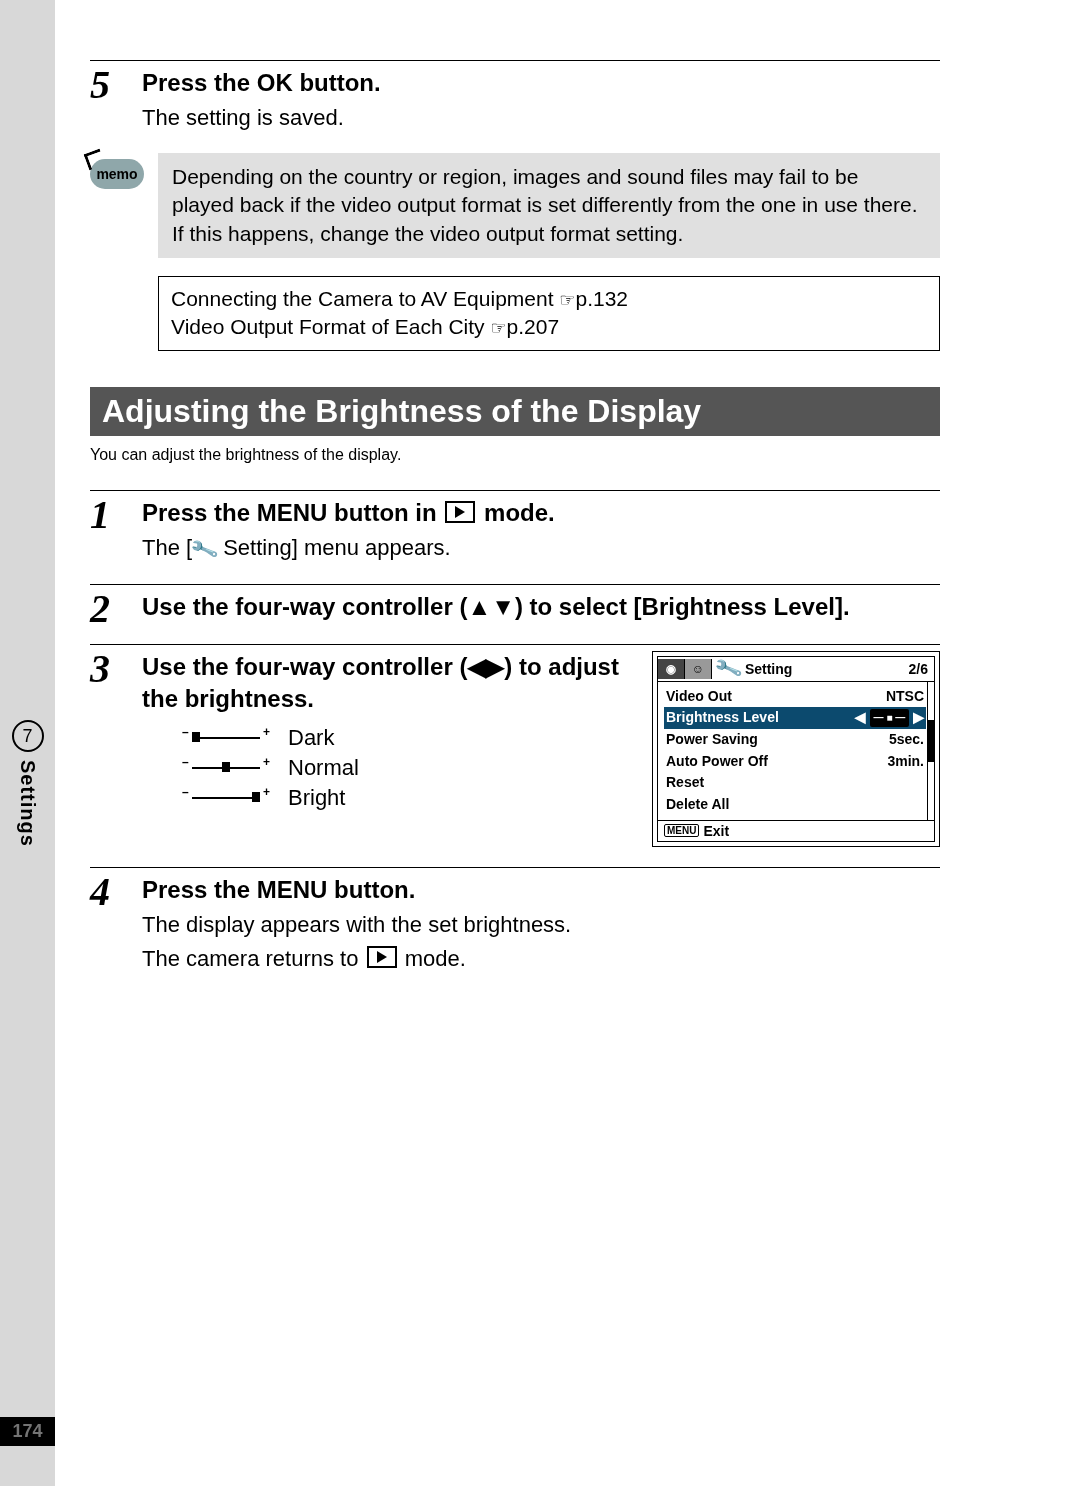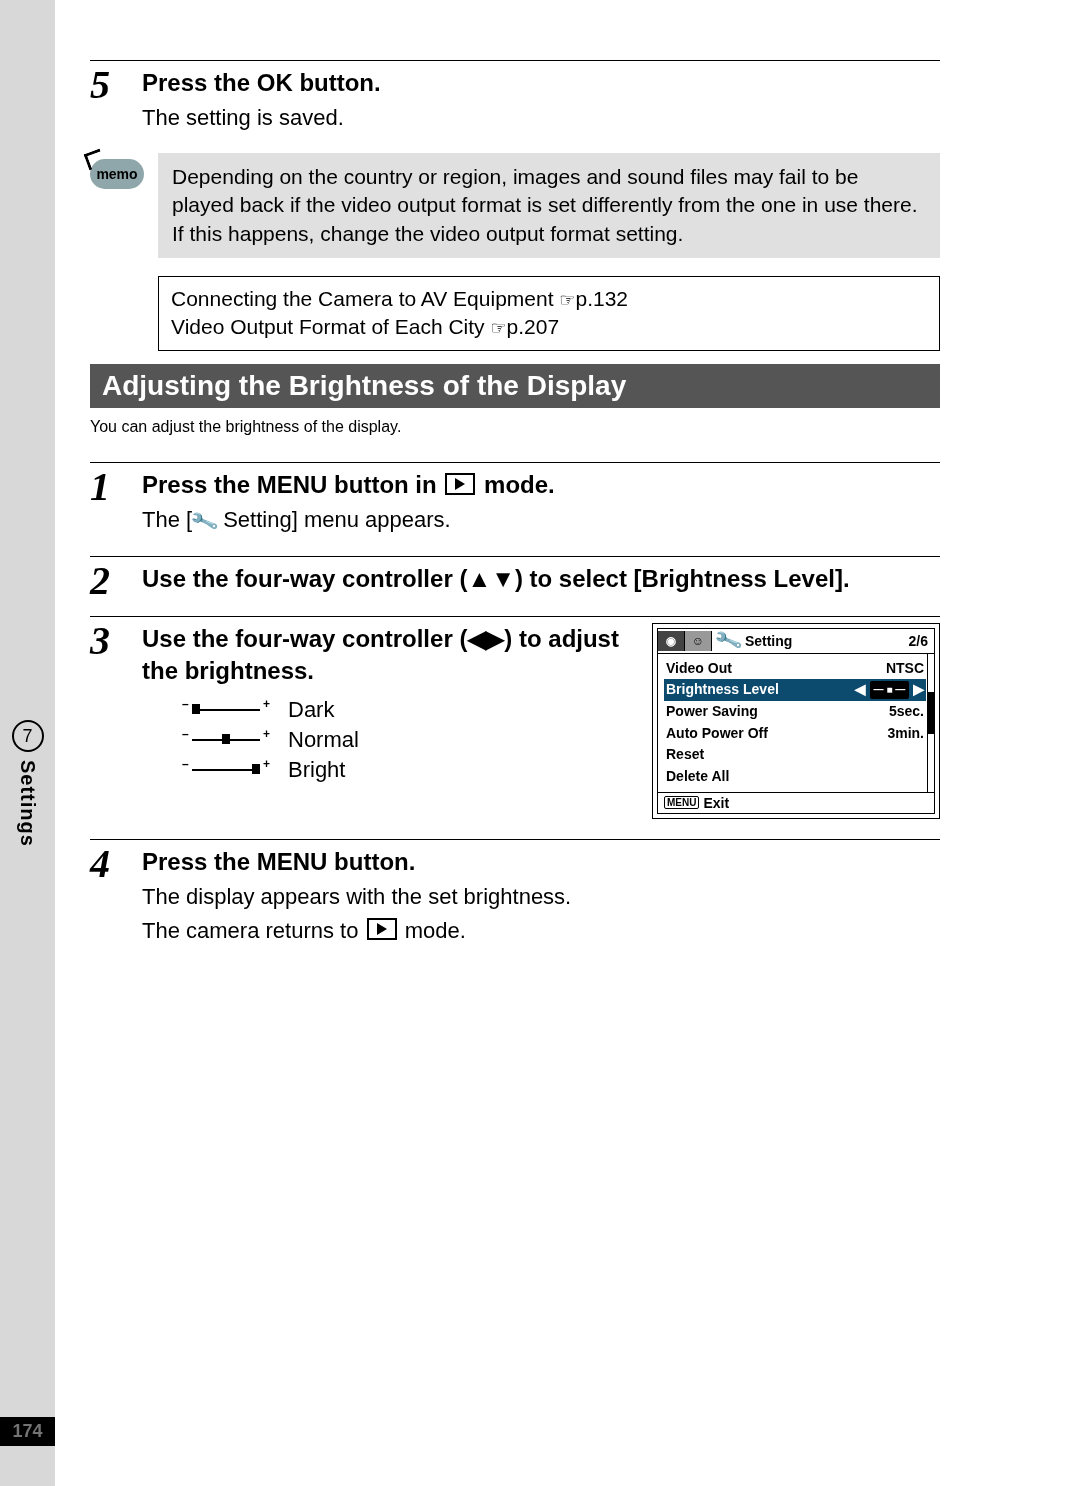--- a/index.html
+++ b/index.html
@@ -95,27 +95,27 @@
     padding:10px 14px;
     font-size:21px;
     line-height:1.35;
   }
   .refbox{
     border:1px solid #000;
     padding:8px 12px;
     font-size:21px;
     line-height:1.35;
     margin-left:68px;
-    margin-bottom:13px;
+    margin-bottom:36px;
   }
   .section-bar{
     background:#555;
     color:#fff;
     font-weight:bold;
-    font-size:28px;
+    font-size:32px;
     padding:6px 12px;
     margin-bottom:10px;
   }
   .plain{
     font-size:16px;
     margin:6px 0 26px 0;
   }
   .playicon{
     display:inline-block;
     border:2px solid #000;

